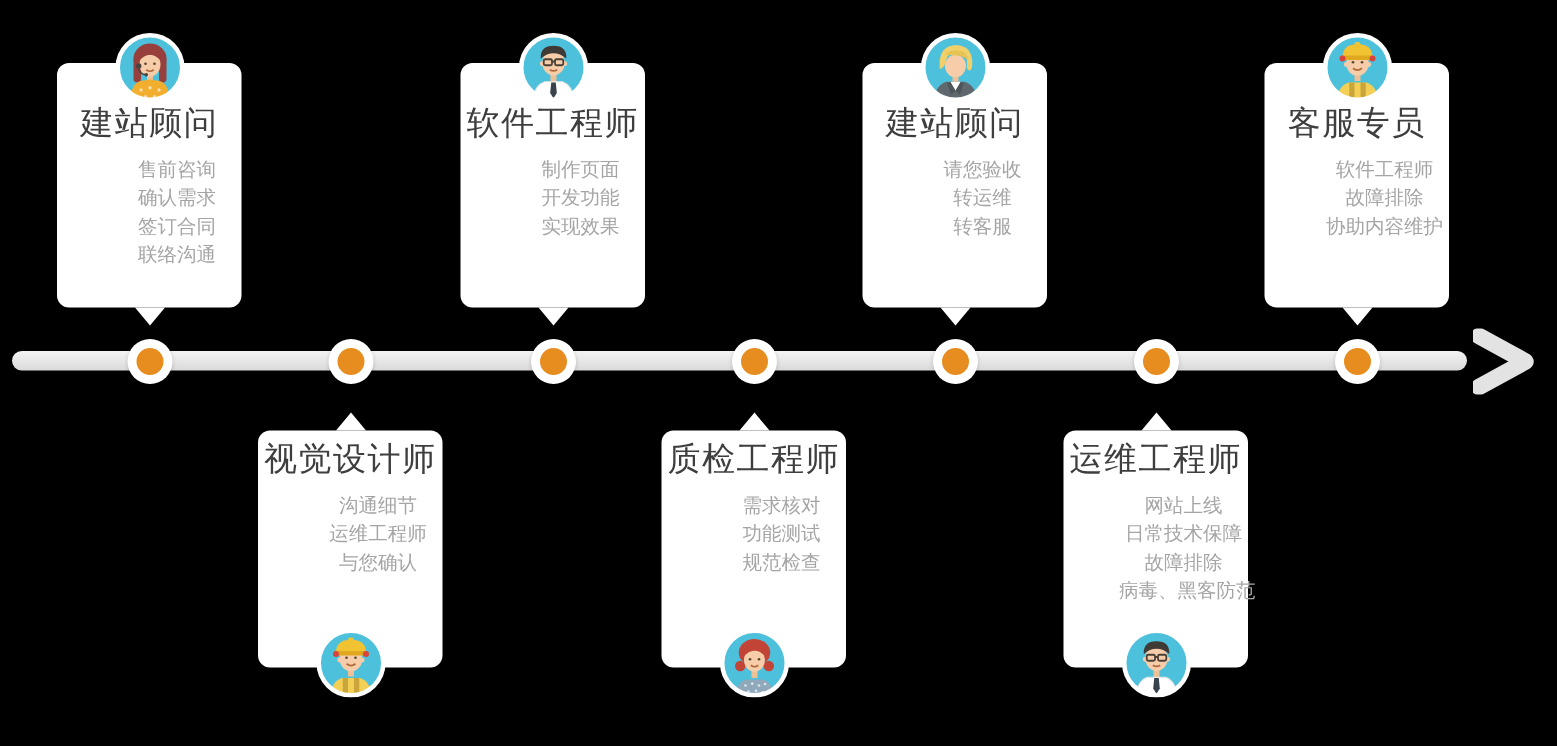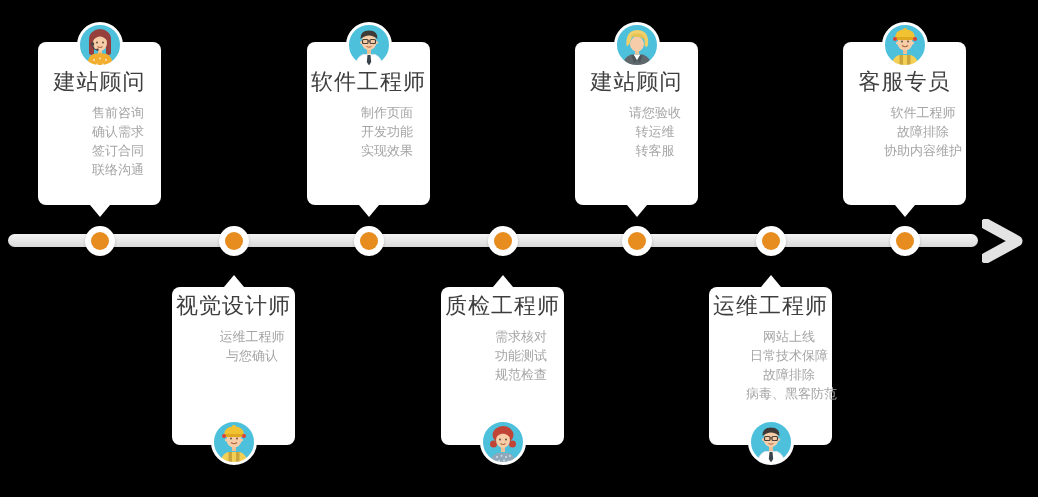--- a/index.html
+++ b/index.html
@@ -206,20 +206,21 @@
       <div class="task">确认需求</div>
       <div class="task">签订合同</div>
       <div class="task">联络沟通</div>
     </div>
     <span class="tail tail-down"></span>
   </div>
 
   <div class="card bottom" style="left:172px">
     <div class="role">视觉设计师</div>
     <div class="tasks">
+      <div class="task">沟通细节</div>
       <div class="task">运维工程师</div>
       <div class="task">与您确认</div>
     </div>
     <svg class="avatar">
         <use href="#av-worker"></use>
       </svg>
     <span class="tail tail-up"></span>
   </div>
 
   <div class="card top" style="left:307px">

